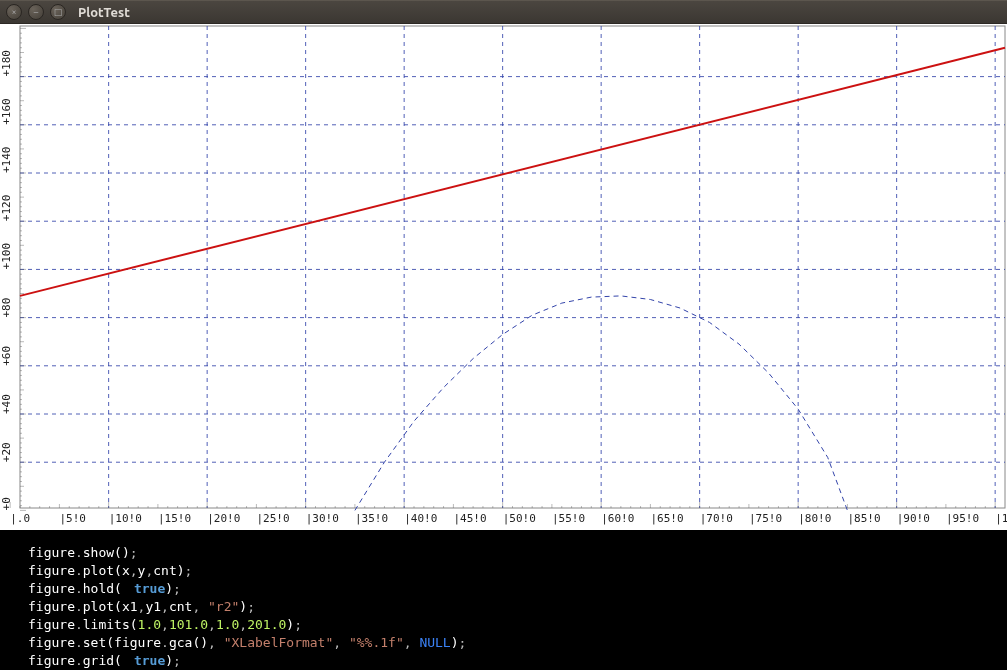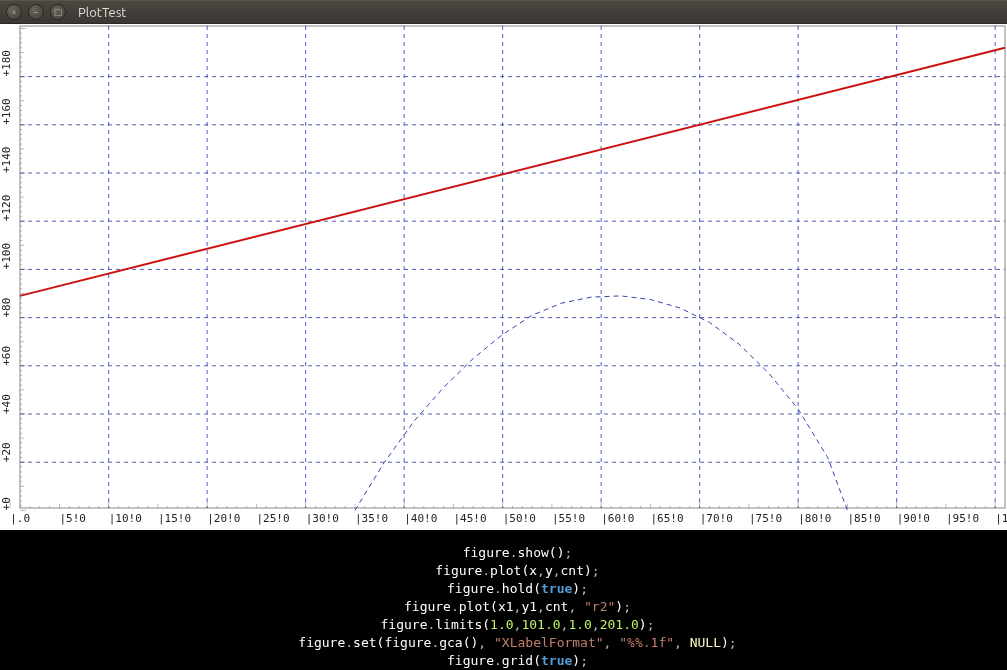--- a/index.html
+++ b/index.html
@@ -42,21 +42,21 @@
     background: radial-gradient(circle at 30% 30%, #6a635a, #433e37);
     border: 1px solid #2a2622;
     display: flex;
     align-items: center;
     justify-content: center;
     color: #aaa;
     font-size: 9px;
     line-height: 1;
   }
   .title-text {
-    font-weight: normal;
+    font-weight: bold;
     color: #e0dcd6;
   }
   .plot-container {
     background: #fff;
     width: 1007px;
     height: 506px;
     position: relative;
   }
   svg.plot {
     display: block;
@@ -68,29 +68,28 @@
   }
   .code-panel {
     flex: 1;
     background: #000;
     color: #ccc;
     font-family: "DejaVu Sans Mono", monospace;
     font-size: 13px;
     padding: 14px 0 0 28px;
     line-height: 18px;
     white-space: pre;
-    text-align: center;
   }
   .c-obj  { color: #ffffff; }
   .c-dot  { color: #bbbbbb; }
   .c-par  { color: #ffffff; }
-  .c-kw   { color: #569cd6; font-weight: bold; }
+  .c-kw   { color: #569cd6; font-weight: bold; margin-left: 12px; }
   .c-num  { color: #bef264; }
   .c-str  { color: #c4806c; }
-  .c-null { color: #fef9c3; }
+  .c-null { color: #3b82f6; }
   .c-semi { color: #bbbbbb; }
 </style>
 </head>
 <body>
 
 <div class="window">
 
   <div class="titlebar">
     <div class="window-buttons">
       <div class="wbtn">×</div>

